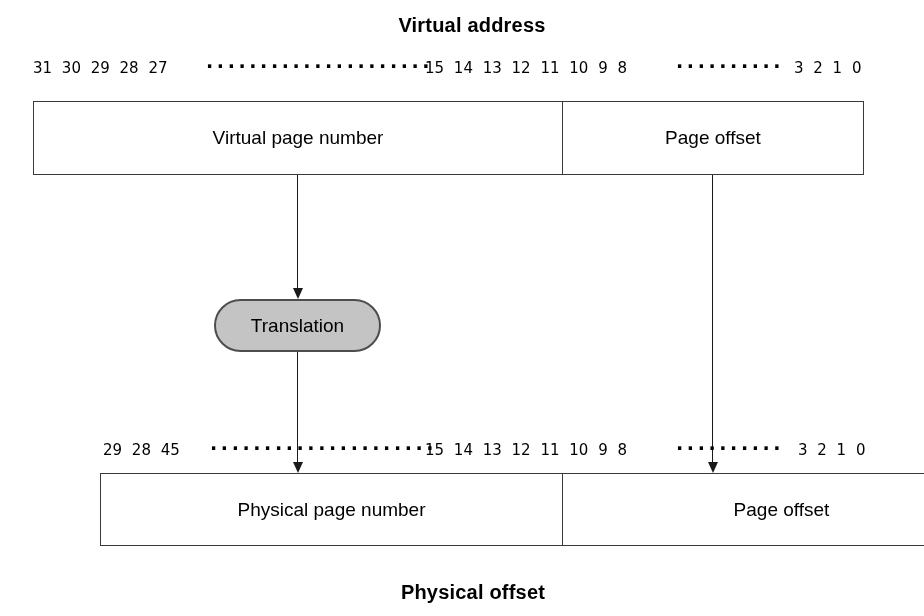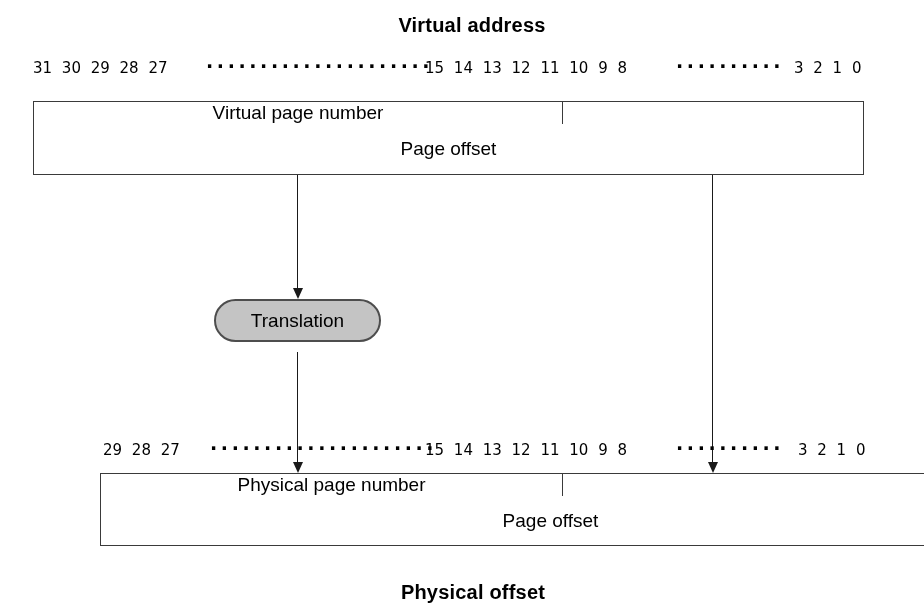--- a/index.html
+++ b/index.html
@@ -45,21 +45,20 @@
     white-space: nowrap;
     line-height: 20px;
     margin-top: -2px;
   }
   .addr-box {
     position: absolute;
     border: 1.5px solid var(--box-border);
     background: var(--background);
     display: flex;
     box-sizing: border-box;
-    flex-direction: column;
   }
   .addr-cell {
     display: flex;
     align-items: center;
     justify-content: center;
     font-size: 19px;
     white-space: nowrap;
     box-sizing: border-box;
   }
   .cell-divider { border-right: 1.5px solid var(--box-border); }
@@ -105,31 +104,31 @@
       <span>Virtual page number</span>
     </div>
     <div class="addr-cell" style="flex:1;">
       <span>Page offset</span>
     </div>
   </div>
 
   <div class="vline" style="left:296.5px; top:175px; height:114px;"></div>
   <div class="arrowhead" style="left:292.5px; top:288px;"></div>
 
-  <div class="oval" style="left:214px; top:299px; width:167px; height:43px;">
+  <div class="oval" style="left:214px; top:299px; width:167px; height:53px;">
     <span>Translation</span>
   </div>
 
   <div class="vline" style="left:296.5px; top:352px; height:111px;"></div>
   <div class="arrowhead" style="left:292.5px; top:462px;"></div>
 
   <div class="vline" style="left:711.5px; top:175px; height:288px;"></div>
   <div class="arrowhead" style="left:707.5px; top:462px;"></div>
 
-  <div class="bitlabel" style="left:103px; top:440px;">29 28 27</div>
+  <div class="bitlabel" style="left:103px; top:440px;">29 28 45</div>
   <div class="dots" style="left:210px; top:440px;">·····················</div>
   <div class="bitlabel" style="left:425px; top:440px;">15 14 13 12 11 10 9 8</div>
   <div class="dots" style="left:676px; top:440px;">··········</div>
   <div class="bitlabel" style="left:798px; top:440px;">3 2 1 0</div>
 
   <div class="addr-box" style="left:100px; top:473px; width:901px; height:73px;">
     <div class="addr-cell cell-divider" style="width:462px;">
       <span>Physical page number</span>
     </div>
     <div class="addr-cell" style="flex:1;">

